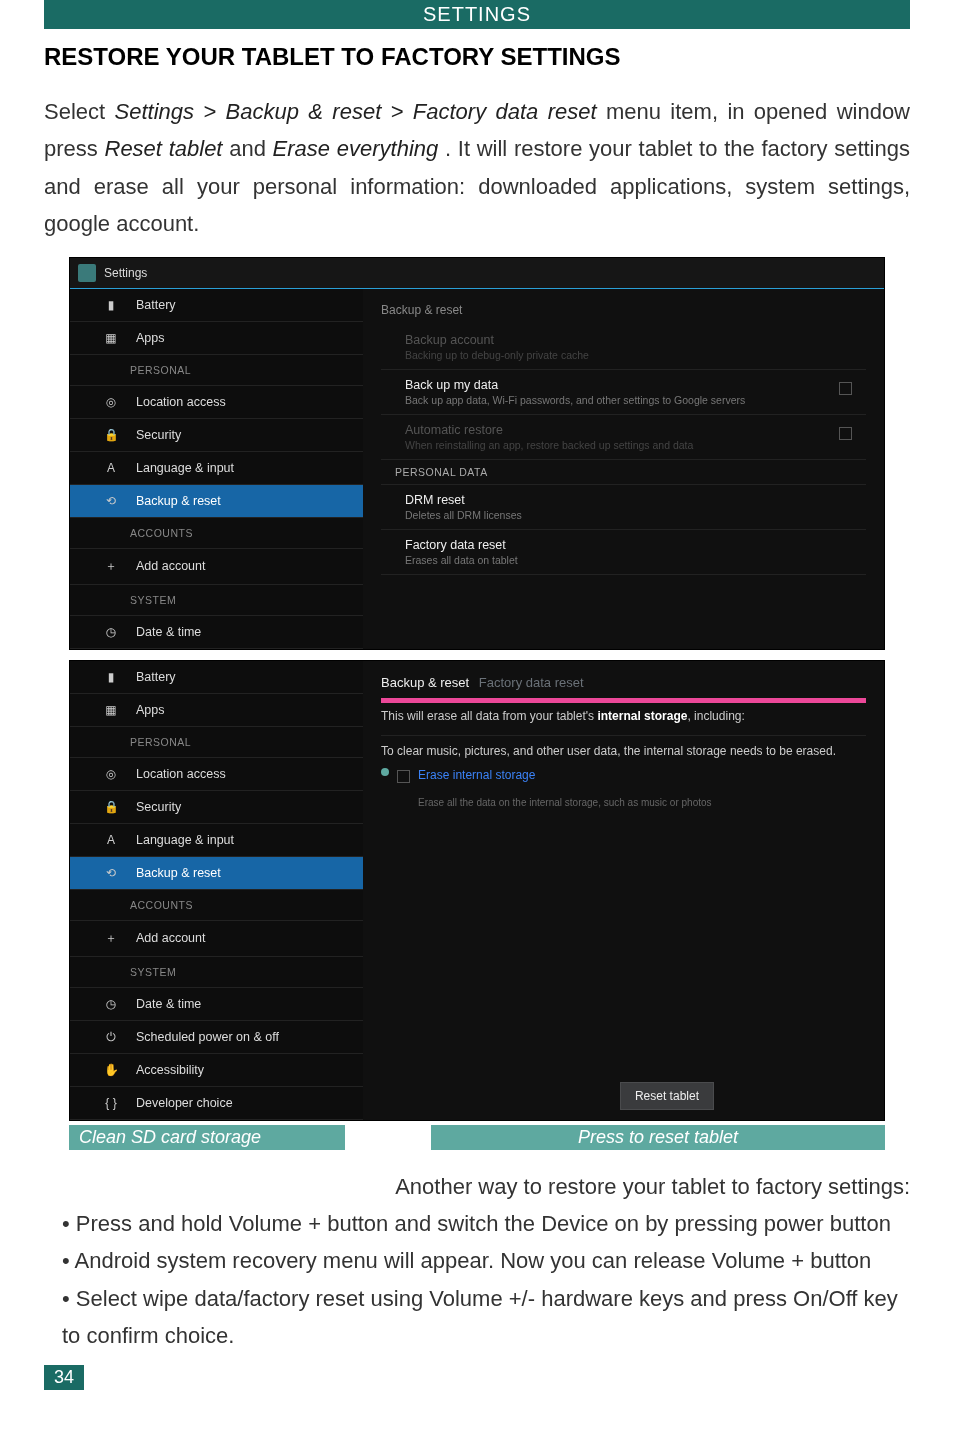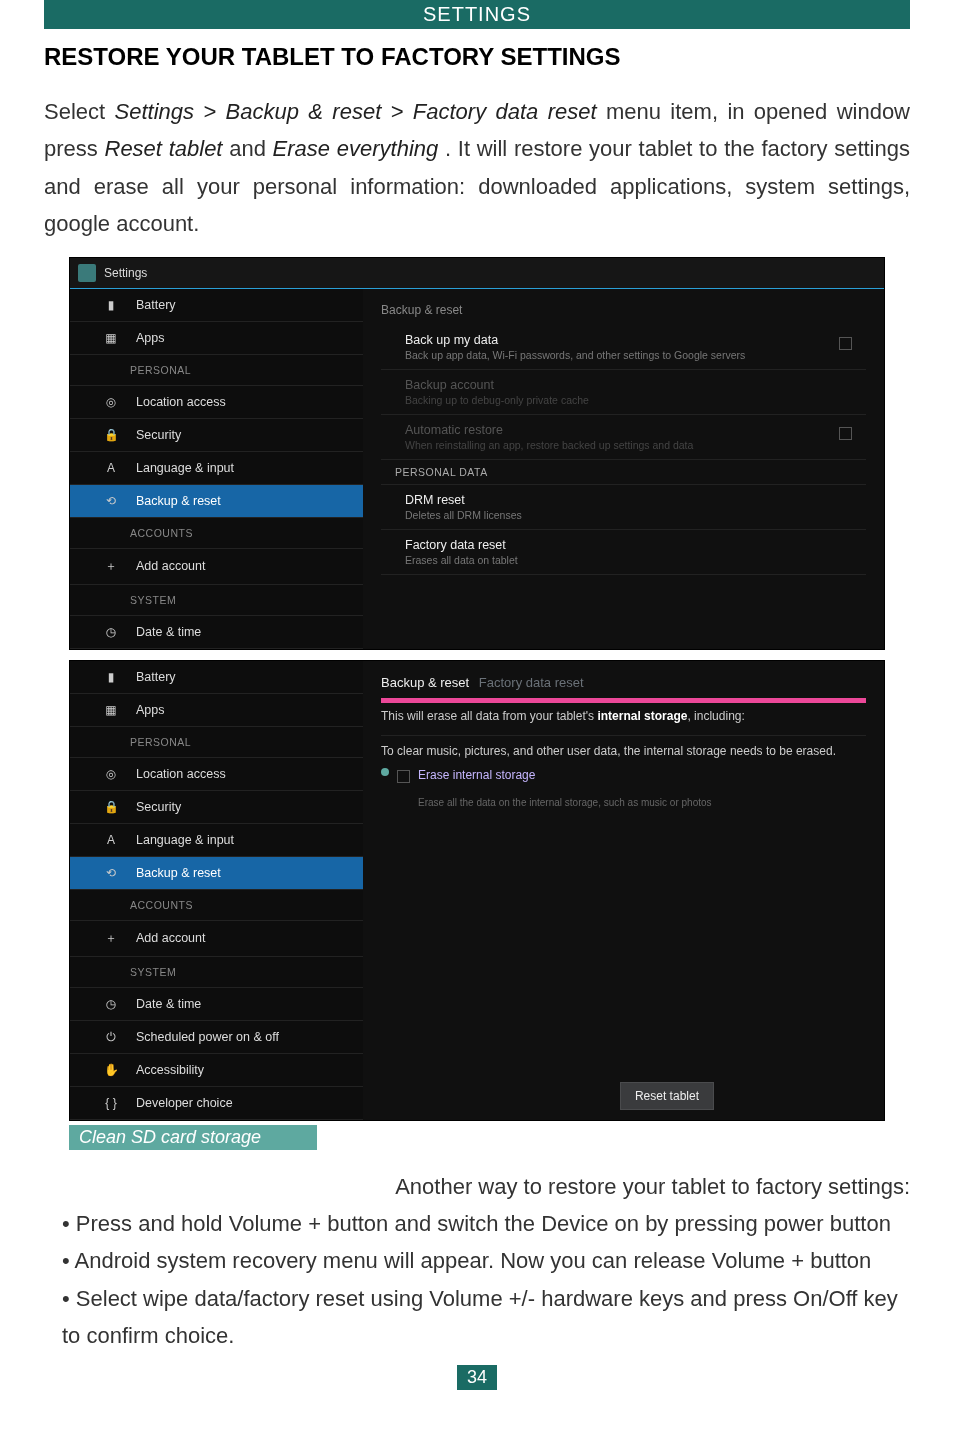--- a/index.html
+++ b/index.html
@@ -115,38 +115,38 @@
   .shot2 .main { width:64%; padding:6px 18px; }
   .breadcrumb { color:#eee; font-size:13px; padding:8px 0; }
   .breadcrumb .faded{ color:#6a7178; margin-left:6px;}
   .desc { color:#ccc; font-size:12px; padding:4px 0 10px 0; line-height:1.5; border-top:5px solid #ec4899;}
   .desc .white{ color:#fff; font-weight:bold;}
   .bulleted { padding:0 0 10px 10px; color:#9fb8c8;}
   .bulleted div::before{ content:"▪ "; color:#6b8a9a; }
   .clearmsg{ color:#ccc; font-size:12px; padding:8px 0 6px 0; border-top:1px solid #222;}
   .erase-row{ display:flex; align-items:flex-start; gap:8px; padding:4px 0 8px 0;}
   .erase-row .cb{ width:13px;height:13px;border:1px solid #555;margin-top:2px;}
-  .erase-row .txt .t{color:#c4b5fd;font-size:12px;}
+  .erase-row .txt .t{color:#3b82f6;font-size:12px;}
   .erase-row .txt .s{color:#666;font-size:10px;margin-top:15px;}
   .reset-btn{
     background:#3a3b3d; color:#eee; border:1px solid #4a4b4d;
     font-size:12px; padding:6px 14px; position:absolute;
     bottom:10px; right:170px;
   }
   .shot2 .main{ position:relative; min-height:378px;}
   .dot{ width:8px;height:8px;border-radius:50%;background:#5ea9a0;display:inline-block;}
   .annotations{ display:flex; gap:12px; margin:4px 25px 18px 25px;}
   .anno{ background:#5ea9a0; color:#fff; font-style:italic; font-size:18px; padding:2px 10px;}
-  .anno1{ width:248px;}
+  .anno1{ width:276px;}
   .anno2{ flex:1; text-align:center; margin-left:74px;}
 
   .para2{ font-size:22px; line-height:1.7; color:#333; margin-top:6px;text-align:right;}
   .bullet-line{ font-size:22px; line-height:1.7; color:#333; padding-left:18px;}
   .bullet-line::before{ content:"• "; }
-  .pagenum-wrap{ text-align:center; margin-top:10px;}
+  .pagenum-wrap{ text-align:left; margin-top:10px;}
   .pagenum{ display:inline-block; background:#1a6b64; color:#fff; padding:2px 10px; font-size:18px;}
 </style>
 </head>
 <body>
 
 <div class="top-banner">SETTINGS</div>
 
 <div class="content">
   <div class="heading">RESTORE YOUR TABLET TO FACTORY SETTINGS</div>
 
@@ -198,28 +198,28 @@
             <span>Add account</span>
           </div>
         <div class="side-head">SYSTEM</div>
         <div class="side-item">
             <span class="ico">◷</span>
             <span>Date &amp; time</span>
           </div>
       </div>
       <div class="main">
         <div class="section-title">Backup &amp; reset</div>
+        <div class="opt dis">
+          <div class="t">Backup account</div>
+          <div class="s">Backing up to debug-only private cache</div>
+        </div>
         <div class="opt">
           <div class="t">Back up my data</div>
           <div class="s">Back up app data, Wi-Fi passwords, and other settings to Google servers</div>
           <div class="chk"></div>
-        </div>
-        <div class="opt dis">
-          <div class="t">Backup account</div>
-          <div class="s">Backing up to debug-only private cache</div>
         </div>
         <div class="opt dis">
           <div class="t">Automatic restore</div>
           <div class="s">When reinstalling an app, restore backed up settings and data</div>
           <div class="chk"></div>
         </div>
         <div class="section-sub">PERSONAL DATA</div>
         <div class="opt">
           <div class="t">DRM reset</div>
           <div class="s">Deletes all DRM licenses</div>
@@ -301,20 +301,21 @@
           </div>
         </div>
         <span class="dot" style="position:absolute;bottom:20px;right:256px;"></span>
         <button class="reset-btn">Reset tablet</button>
       </div>
     </div>
   </div>
 
   <div class="annotations">
     <div class="anno anno1">Clean SD card storage</div>
+    <div class="anno anno2">Press to reset tablet</div>
   </div>
 
   <p class="para2">Another way to restore your tablet to factory settings:</p>
 
   <p class="bullet-line">
     <span>Press and hold </span><span class="bold">Volume +</span><span> button and switch the Device on by pressing power button</span>
   </p>
   <p class="bullet-line">
     <span class="it">Android system recovery</span><span> menu will appear. Now you can release </span><span class="bold">Volume +</span><span> button</span>
   </p>

